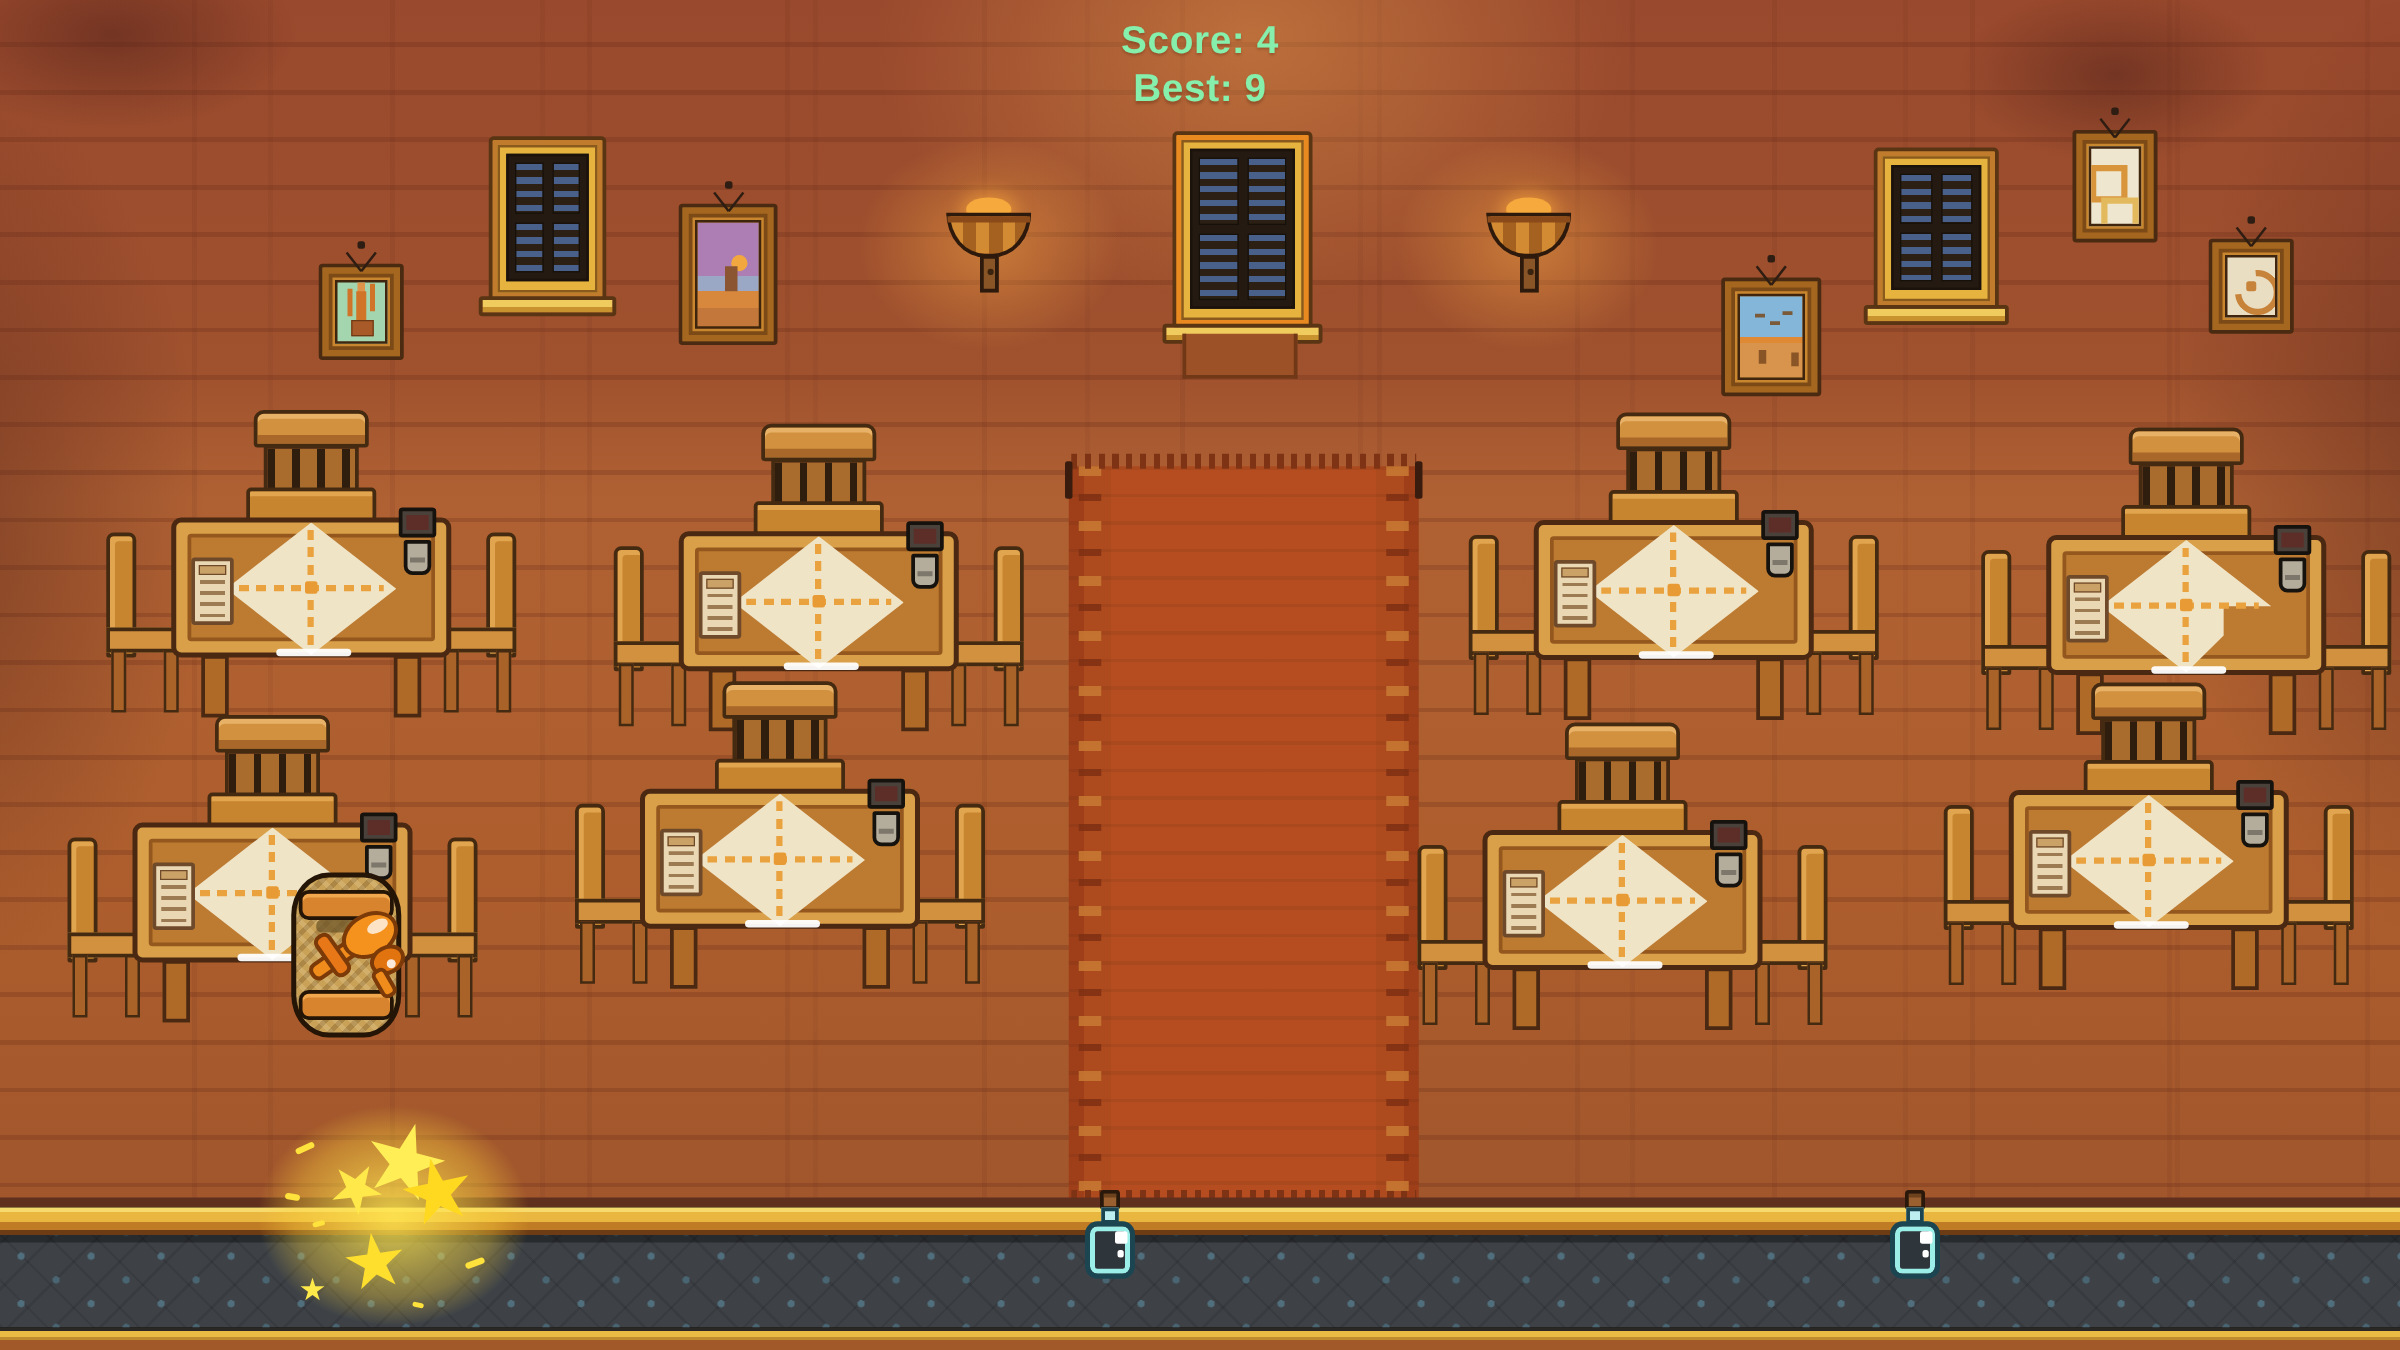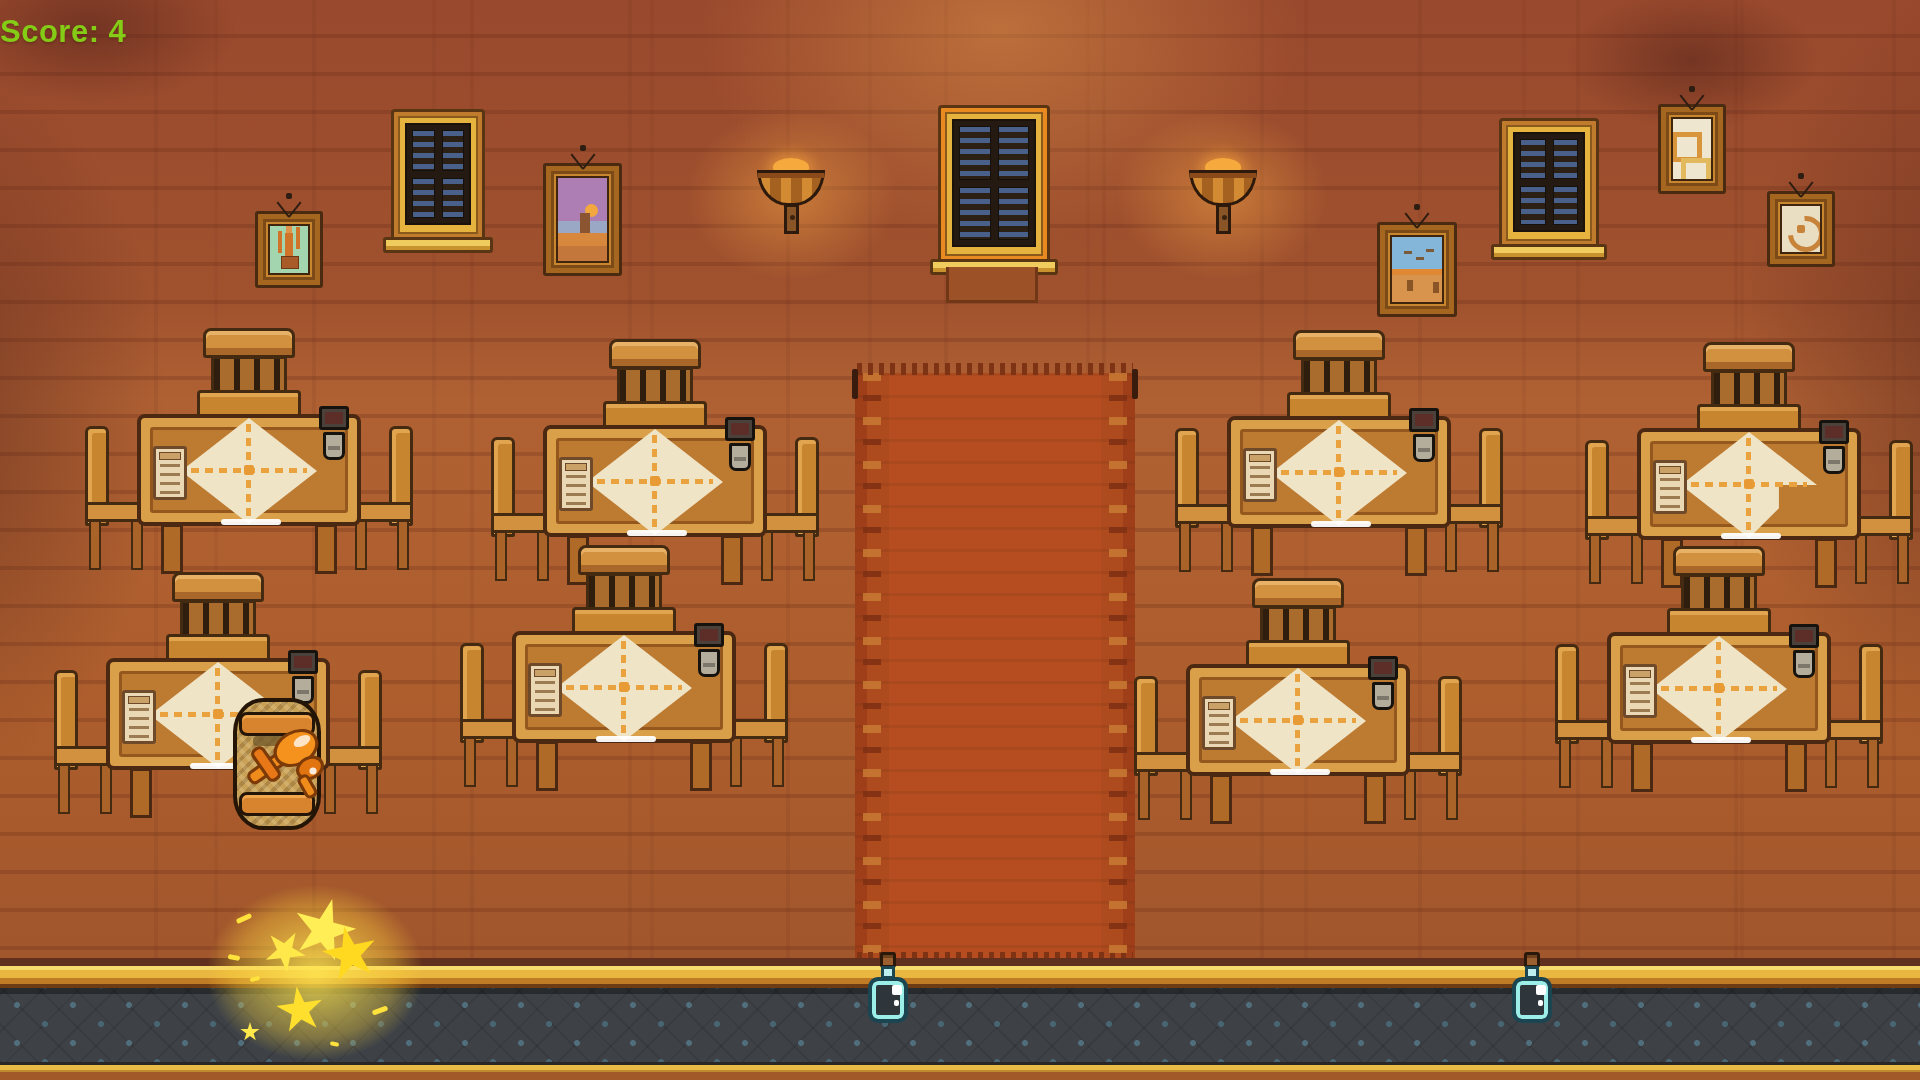--- a/index.html
+++ b/index.html
@@ -28,21 +28,21 @@
       linear-gradient(90deg,#9e3f19 0 12px,#ad4a1e 12px 34px,#b54d20 34px 246px,#ad4a1e 246px 268px,#9e3f19 268px);}
   .carpet::before,.carpet::after{content:"";position:absolute;top:0;bottom:0;width:18px;opacity:.85;
     background:repeating-linear-gradient(180deg,#c97a33 0 8px,transparent 8px 22px,#7e2f12 22px 28px,transparent 28px 44px);}
   .carpet::before{left:8px}.carpet::after{right:8px}
   .fr{position:absolute;left:2px;right:2px;height:12px;background:repeating-linear-gradient(90deg,#7e3414 0 5px,transparent 5px 11px)}
   .fr.t{top:-10px}.fr.b{bottom:-4px}
   .hk{position:absolute;top:-4px;width:6px;height:30px;background:#3a1c0e;border-radius:2px}
   .hk.l{left:-3px}.hk.r{right:-3px}
 
   
-  .hud{position:absolute;left:0;right:0;top:12px;color:#84cc16;z-index:60;
+  .hud{position:absolute;left:0;right:0;top:12px;text-align:center;color:#86efac;z-index:60;
     font-weight:800;font-size:31px;line-height:39px;letter-spacing:.5px;text-shadow:0 2px 2px rgba(60,20,5,.25)}
 
   
   .window{position:absolute}
   .window .outer{position:absolute;inset:0;background:#c07c2c;border:3px solid #5a3514;border-radius:4px}
   .window.hot .outer{background:#e88a20}
   .window .gold{position:absolute;inset:7px;background:#e7b33f;border:2px solid #8a5a1c}
   .window .panes{position:absolute;left:14px;right:14px;top:14px;bottom:16px;background:#241a12;border:2px solid #1a120b;
     display:grid;grid-template-columns:1fr 1fr;grid-template-rows:1fr 1fr;gap:7px;padding:5px}
   .window .pane{background:repeating-linear-gradient(180deg,#49608a 0 5px,#2c2014 5px 11px);border:1px solid #16100a}
@@ -579,14 +579,15 @@
     <div class="star" style="left:240px;top:1022px;width:20px;height:20px;background:#ffe94a"></div>
     <div class="streak" style="left:236px;top:916px;width:16px;height:5px;transform:rotate(-25deg)"></div>
     <div class="streak" style="left:228px;top:955px;width:12px;height:5px;transform:rotate(10deg)"></div>
     <div class="streak" style="left:250px;top:977px;width:10px;height:4px;transform:rotate(-15deg)"></div>
     <div class="streak" style="left:372px;top:1008px;width:16px;height:5px;transform:rotate(-20deg)"></div>
     <div class="streak" style="left:330px;top:1042px;width:9px;height:4px;transform:rotate(12deg)"></div>
   </div>
 
   <div class="hud">
     <div>Score: 4</div>
+    <div>Best: 9</div>
   </div>
 </div>
 
 </body></html>

